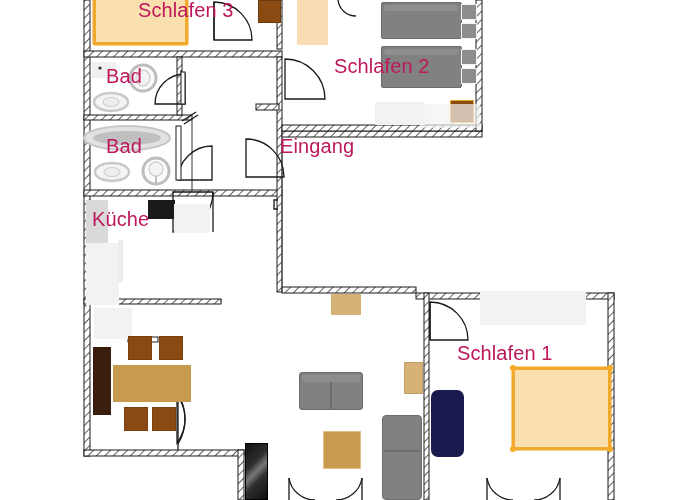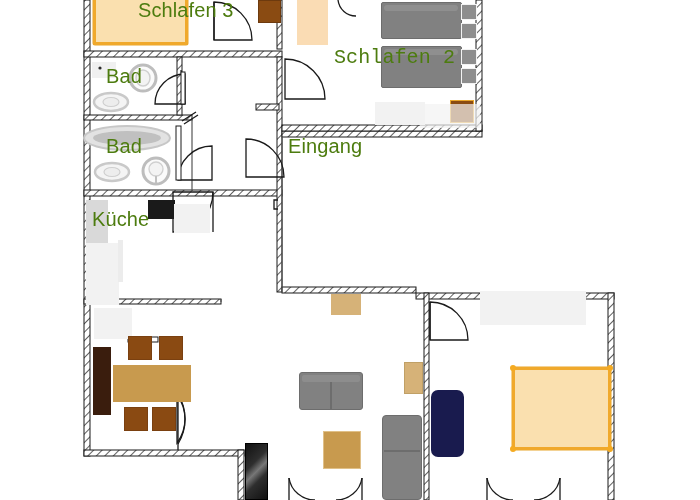--- a/index.html
+++ b/index.html
@@ -19,21 +19,21 @@
   }
   .layer {
     position: absolute;
     inset: 0;
     width: 700px;
     height: 500px;
   }
   .room-label {
     position: absolute;
     font-family: "Liberation Sans", sans-serif;
-    color: #4d7c0f;
+    color: #be185d;
     white-space: nowrap;
     line-height: 1;
     letter-spacing: 0.1px;
   }
   .lbl-20 { font-size: 20px; }
   .furn {
     position: absolute;
     box-sizing: border-box;
   }
   
@@ -252,22 +252,23 @@
     </div>
   </div>
 
   <div class="layer">
     <div class="room-label lbl-20" style="left:138px; top:0px;">Schlafen 3</div>
 
     <div class="room-label lbl-20" style="left:106px; top:66px;">Bad</div>
 
     <div class="room-label lbl-20" style="left:106px; top:136px;">Bad</div>
 
-    <div class="room-label lbl-20" style="left:334px; top:48px;font-family:Liberation Mono, monospace;">Schlafen 2</div>
-
-    <div class="room-label lbl-20" style="left:288px; top:136px;">Eingang</div>
+    <div class="room-label lbl-20" style="left:334px; top:56px;">Schlafen 2</div>
+
+    <div class="room-label lbl-20" style="left:280px; top:136px;">Eingang</div>
 
     <div class="room-label lbl-20" style="left:92px; top:209px;">Küche</div>
 
 
+    <div class="room-label lbl-20" style="left:457px; top:343px;">Schlafen 1</div>
   </div>
 
 </div>
 
 </body></html>

